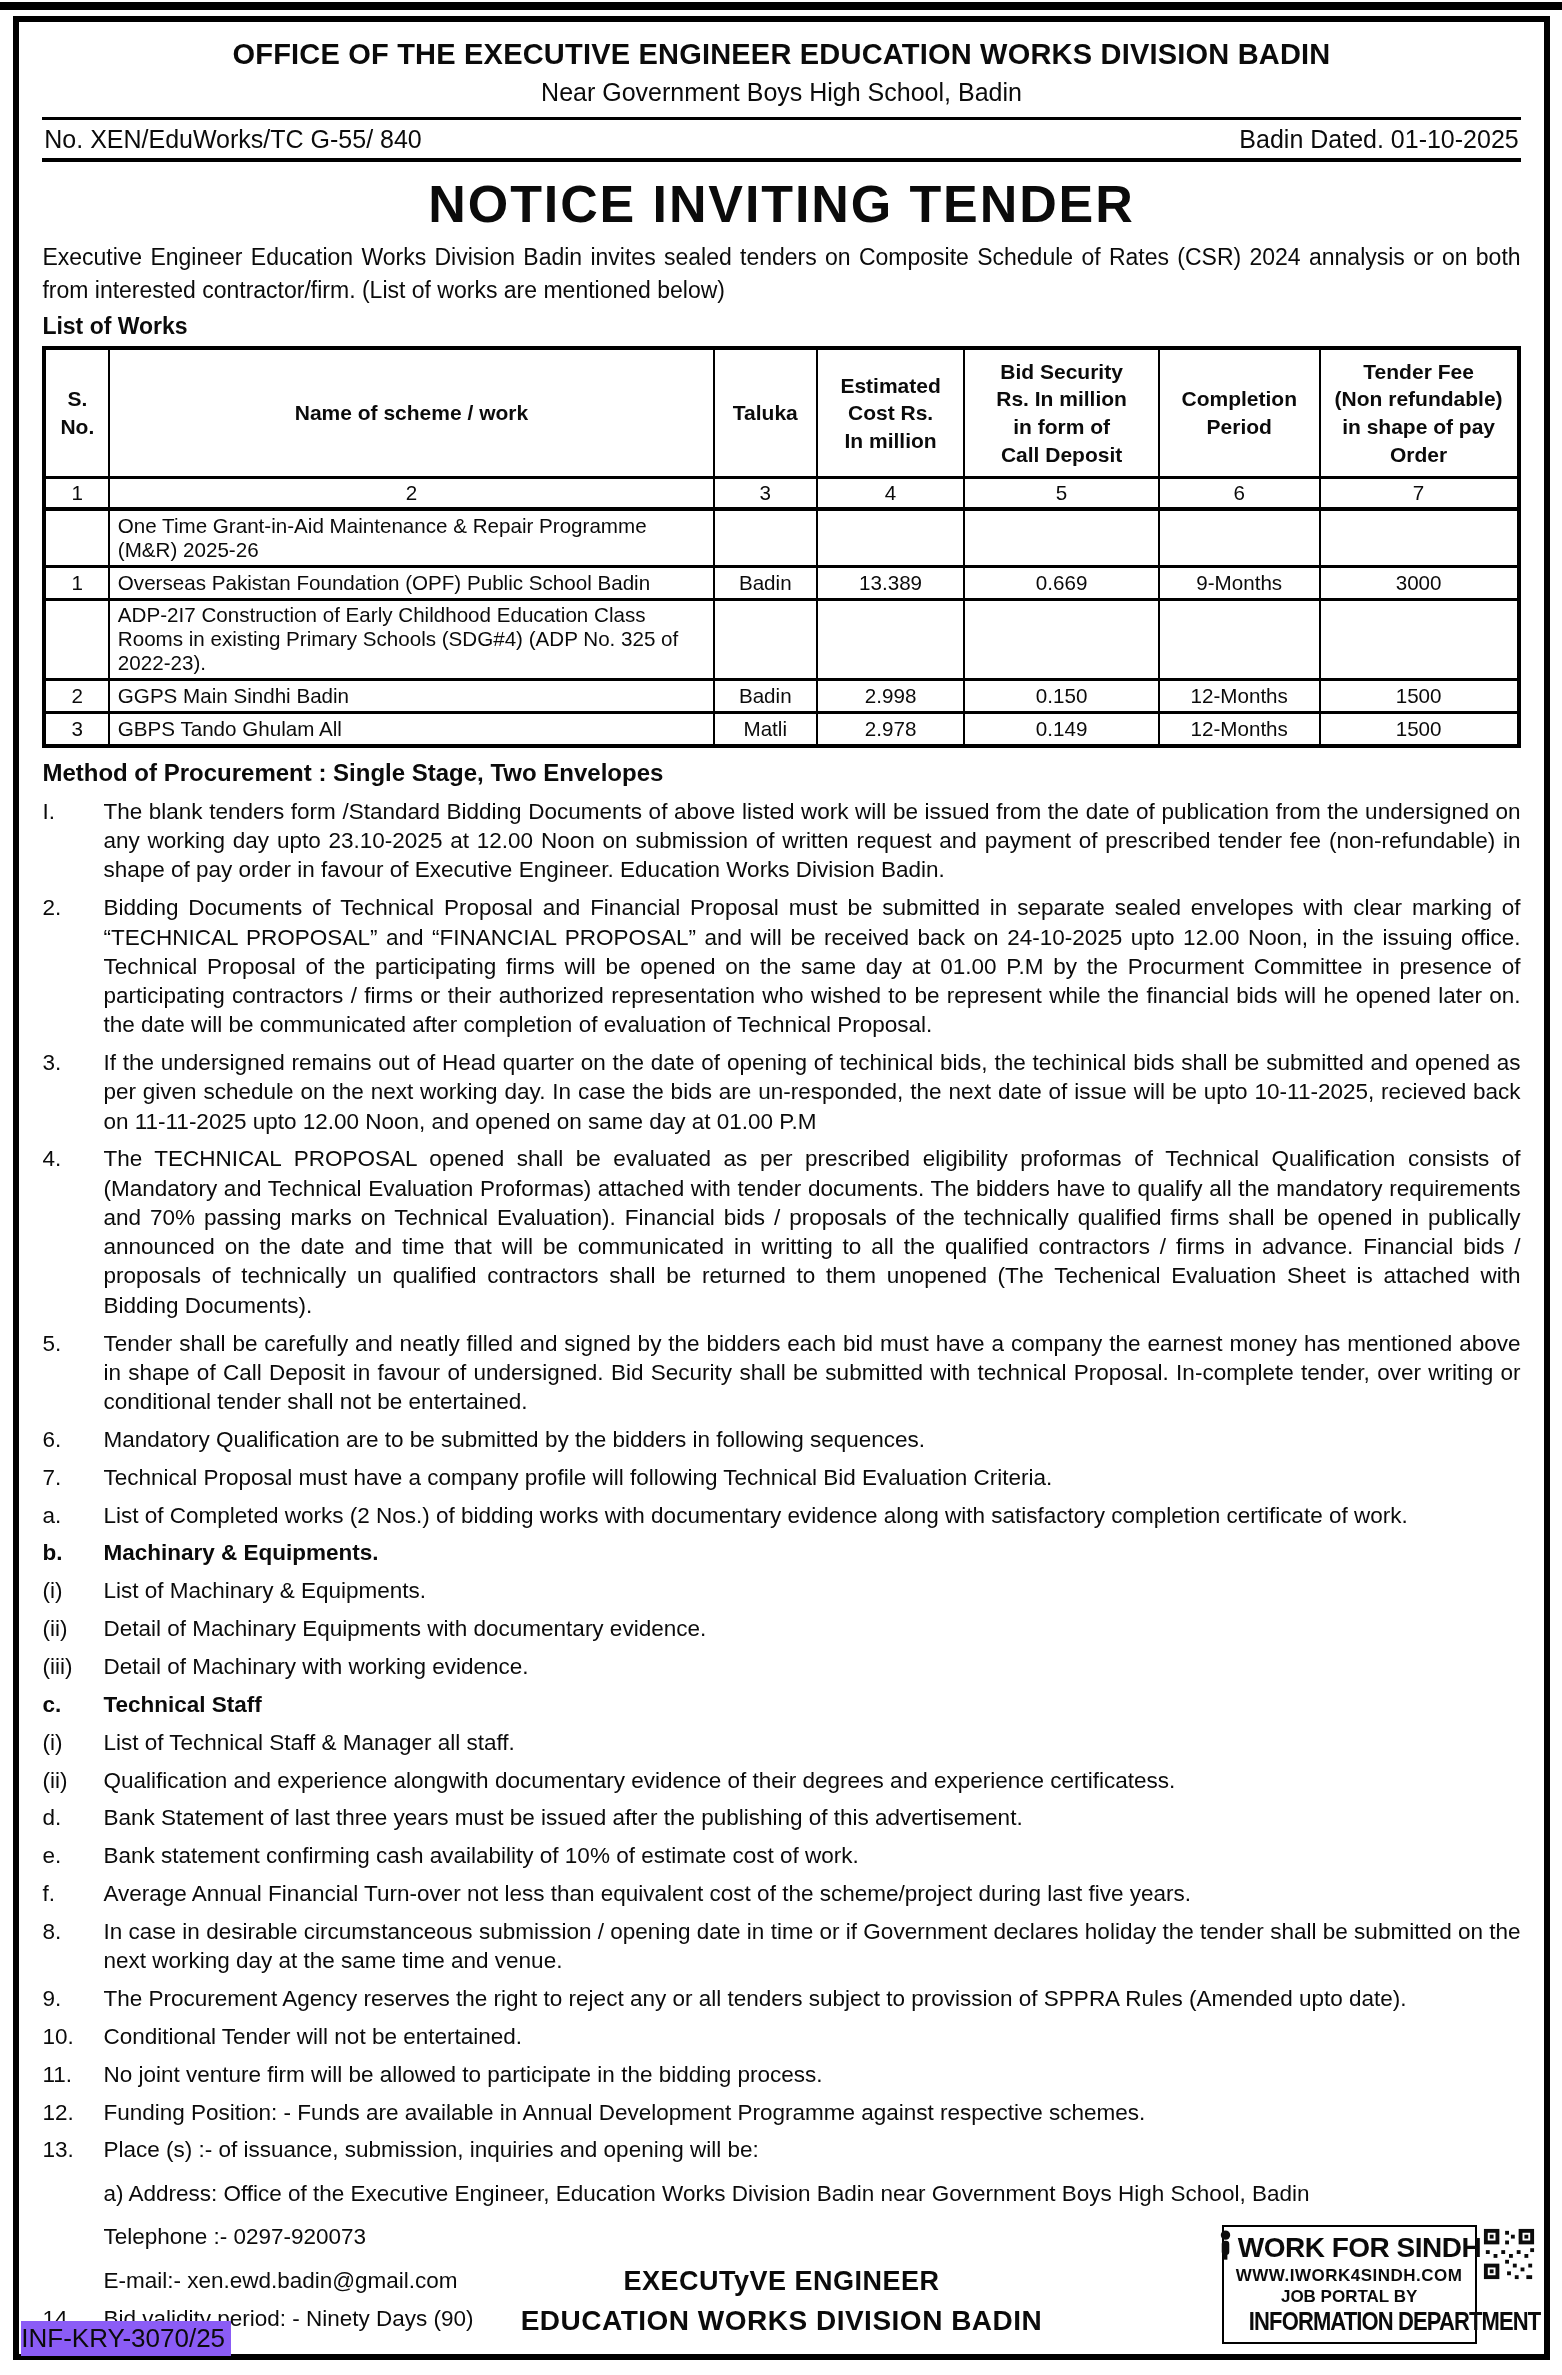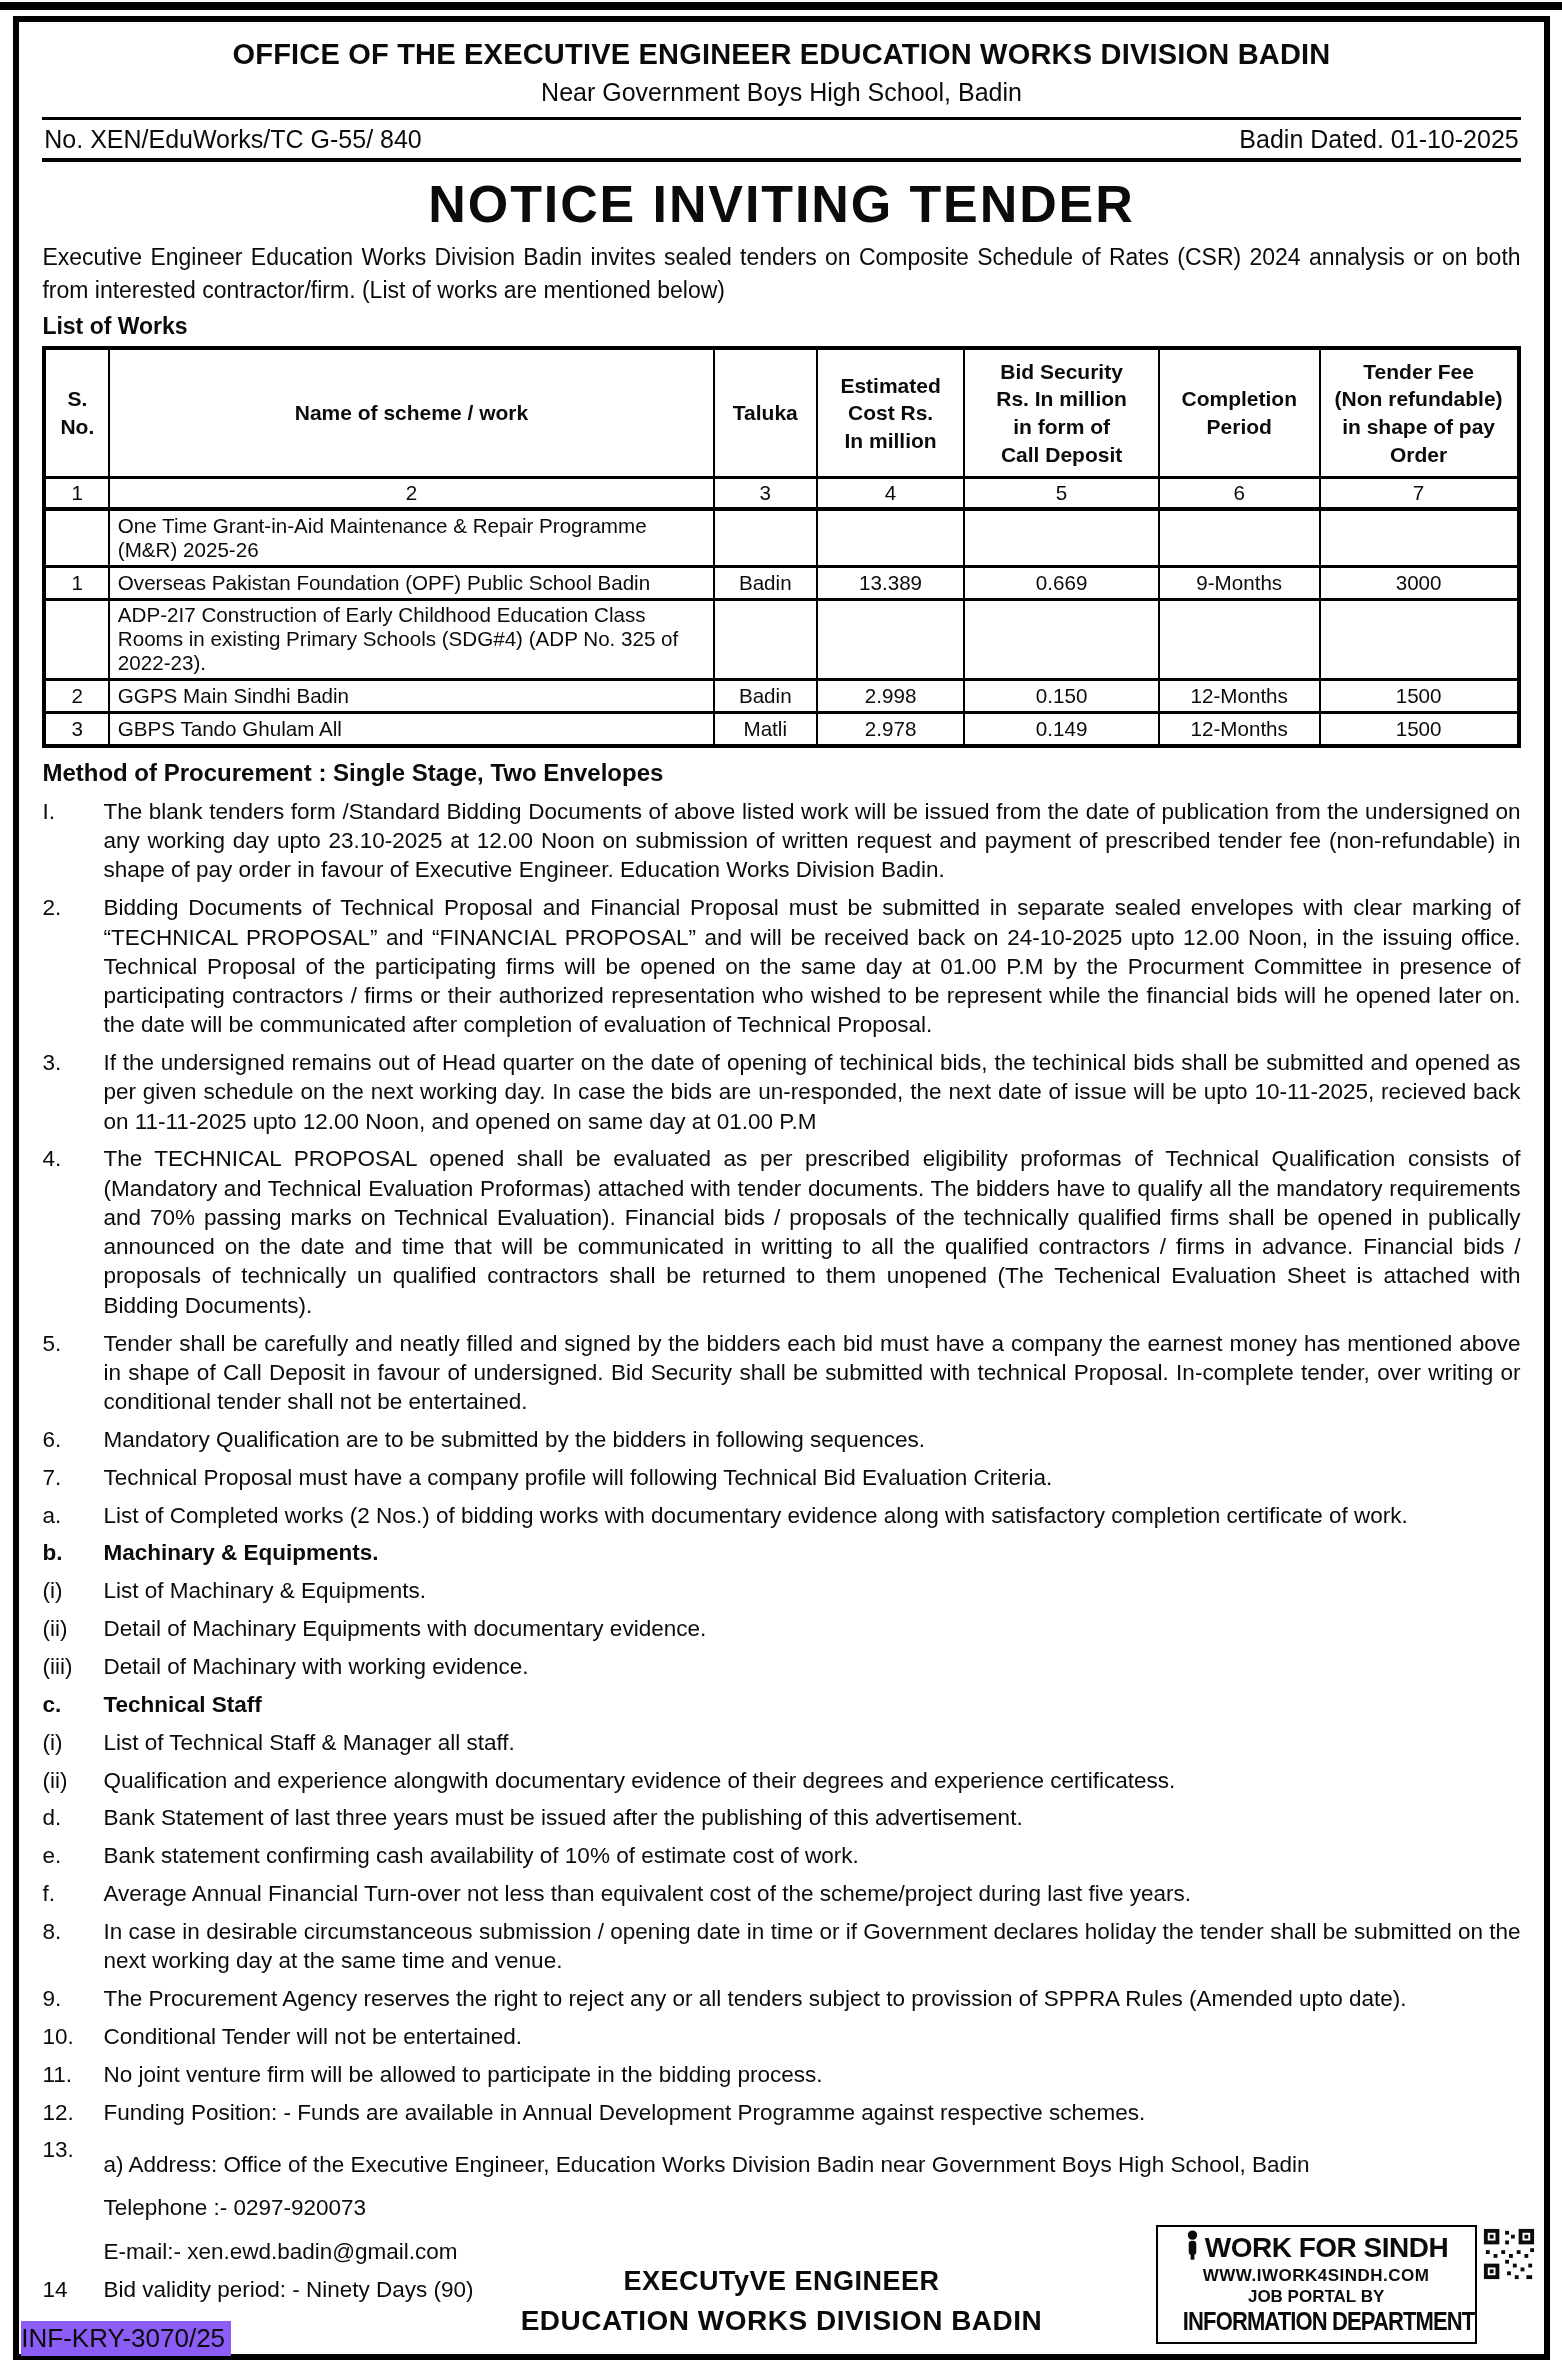--- a/index.html
+++ b/index.html
@@ -40,21 +40,21 @@
   .item .marker { flex:0 0 61px; font-size:22.5px; line-height:1.3; }
   .item .txt { flex:1; font-size:22.5px; line-height:1.3; text-align:justify; }
   .item.bold .marker, .item.bold .txt { font-weight:bold; }
   .subline { margin-top:14.3px; text-align:left; }
   
   .inf-ref { position:absolute; left:1.9px; bottom:-1.9px; font-size:26px; background:#8b5cf6; padding:1.9px 5.7px 1.9px 0; }
   .sig-block { position:absolute; left:50%; transform:translateX(-50%); bottom:17px; text-align:center; font-weight:bold; white-space:nowrap; }
   .sig-line1 { font-size:27px; letter-spacing:0.5px; }
   .sig-line2 { font-size:28px; letter-spacing:0.5px; margin-top:7.6px; }
   .iwork-box {
-    position:absolute; right:67px; bottom:9.6px; width:321px;
+    position:absolute; right:67px; bottom:9.6px; width:255px;
     border:2.9px solid #000; text-align:center; padding:3.8px 5.7px 5.7px; background:#fff;
   }
   .iwork-top { display:flex; align-items:center; justify-content:center; gap:3.8px; }
   .iwork-title { font-size:28px; font-weight:bold; letter-spacing:-0.5px; white-space:nowrap; }
   .iwork-url { font-size:17px; font-weight:bold; letter-spacing:0.5px; margin-top:1px; }
   .iwork-job { font-size:17px; font-weight:bold; margin-top:1px; }
   .iwork-dept { font-size:25px; font-weight:bold; letter-spacing:-1px; display:inline-block; transform:scaleX(0.88); transform-origin:center; white-space:nowrap; }
   .qr { position:absolute; right:-61px; top:0px; }
 </style>
 </head>
@@ -255,20 +255,21 @@
         <span class="marker">11.</span>
         <span class="txt">No joint venture firm will be allowed to participate in the bidding process.</span>
       </div>
     <div class="item">
         <span class="marker">12.</span>
         <span class="txt">Funding Position: - Funds are available in Annual Development Programme against respective schemes.</span>
       </div>
     <div class="item">
       <span class="marker">13.</span>
       <span class="txt">
+        <span>Place (s) :- of issuance, submission, inquiries and opening will be:</span>
         <span class="subline" style="display:block">a) Address: Office of the Executive Engineer, Education Works Division Badin near Government Boys High School, Badin</span>
         <span class="subline" style="display:block">Telephone :- 0297-920073</span>
         <span class="subline" style="display:block">E-mail:- xen.ewd.badin@gmail.com</span>
       </span>
     </div>
     <div class="item">
         <span class="marker">14</span>
         <span class="txt">Bid validity period: - Ninety Days (90)</span>
       </div>
   </div>

